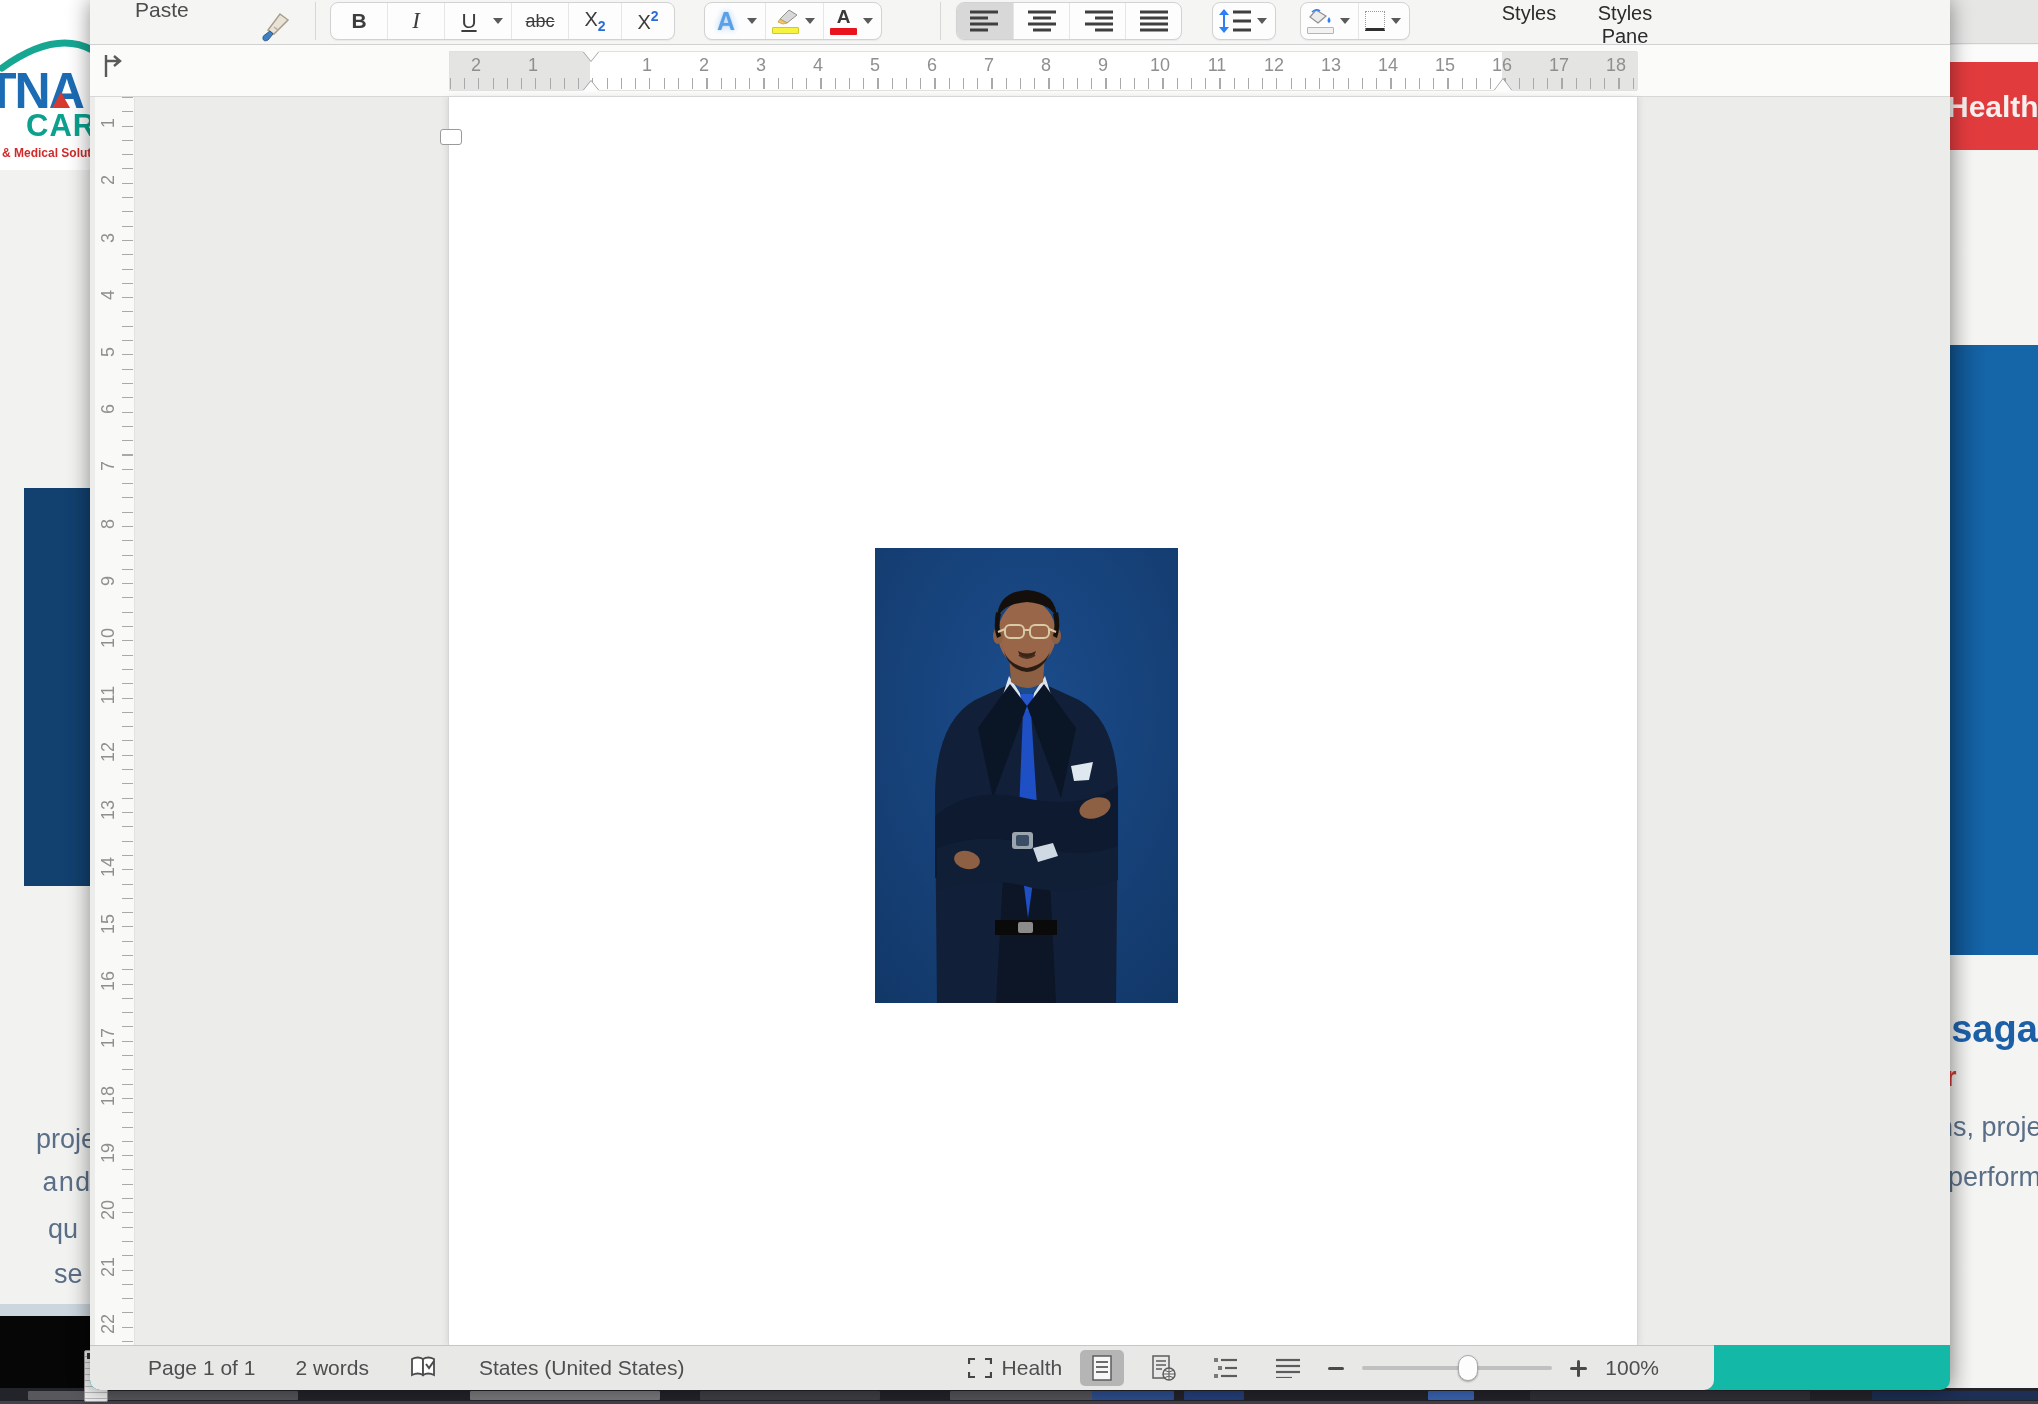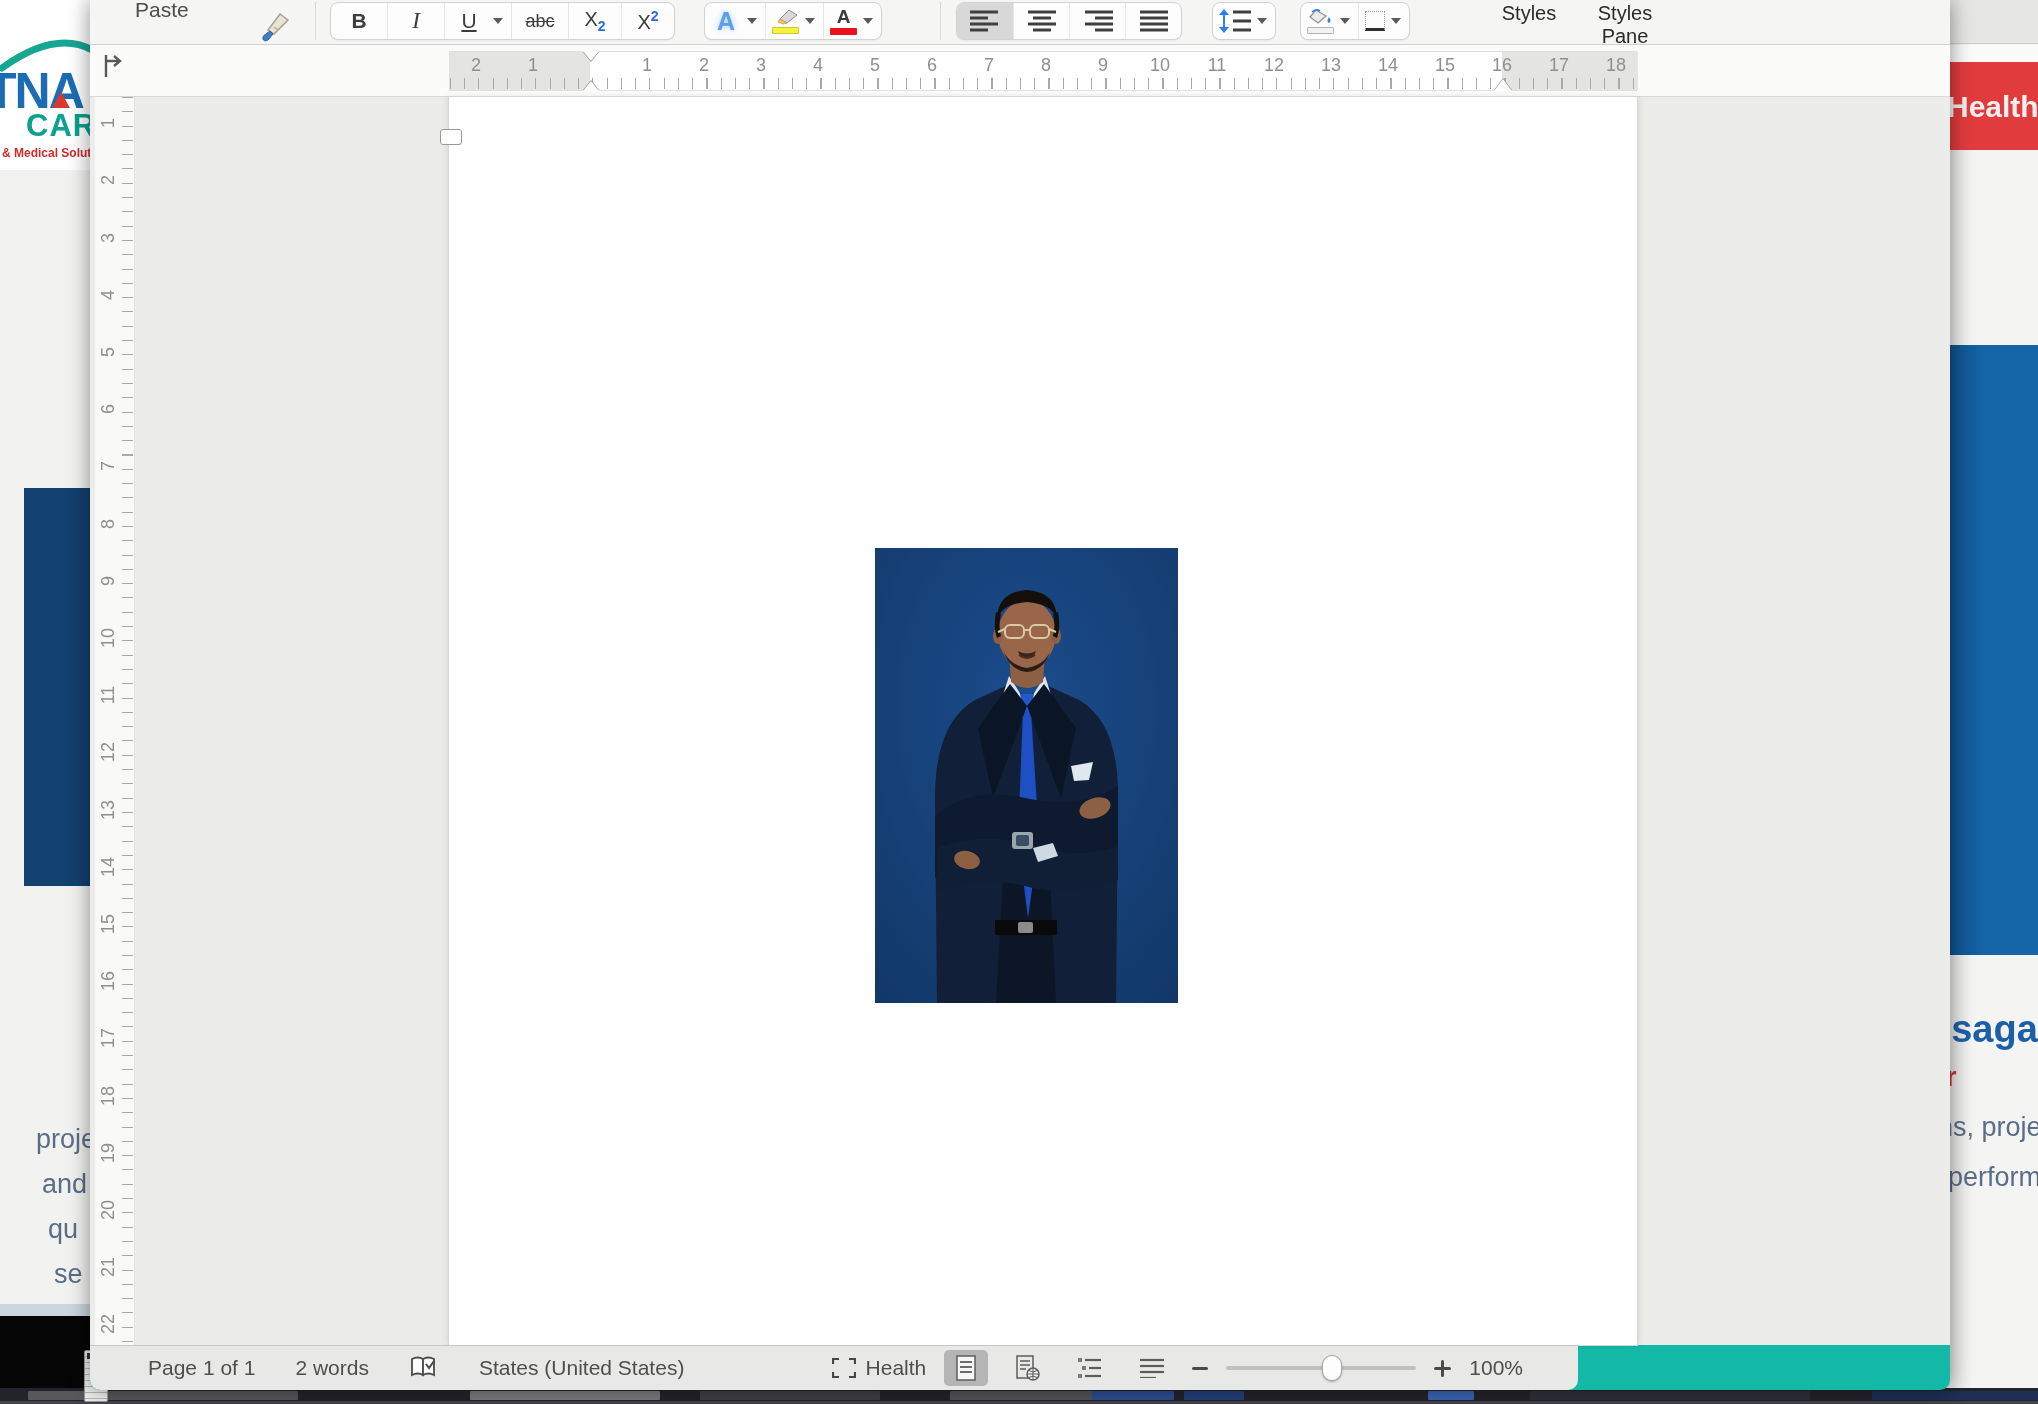--- a/index.html
+++ b/index.html
@@ -12,21 +12,21 @@
   #logo-tna{position:absolute;left:-14px;top:62px;font-size:50px;font-weight:bold;
     color:#1b6cb5;letter-spacing:-2px;font-family:"Liberation Sans",sans-serif;}
   #logo-arc{position:absolute;left:0;top:28px;}
   #logo-tri{position:absolute;left:52px;top:92px;width:0;height:0;
     border-left:9px solid transparent;border-right:9px solid transparent;border-bottom:16px solid #d6392f;}
   #logo-care{position:absolute;left:26px;top:108px;font-size:31px;font-weight:bold;color:#0ba18e;letter-spacing:1px;}
   #logo-tag{position:absolute;left:2px;top:146px;font-size:12px;font-weight:bold;color:#cf2b2b;white-space:nowrap;}
   #navy-block{position:absolute;left:24px;top:488px;width:70px;height:398px;background:#12406f;}
   #lfrags{position:absolute;left:0;top:1124px;width:92px;display:flex;flex-direction:column;gap:14px;}
   .lfrag{font-size:27px;color:#5a6e87;line-height:31px;white-space:nowrap;}
-  .lfrag.f0{margin-left:36px;} .lfrag.f1{margin-left:42px;} .lfrag.f2{margin-left:48px;} .lfrag.f3{margin-left:54px;}
+  .lfrag.f0{margin-left:36px;} .lfrag.f1{margin-left:42px;font-family:Liberation Mono, monospace;} .lfrag.f2{margin-left:48px;} .lfrag.f3{margin-left:54px;}
   #browser-edge{position:absolute;left:0;top:1304px;width:94px;height:12px;background:#ccd6de;}
   #desk-black{position:absolute;left:0;top:1316px;width:94px;height:88px;background:#060606;}
 
   #bg-right{position:absolute;left:1944px;top:0;width:94px;height:1404px;
     background:linear-gradient(to right,#e3e3e2,#f4f4f3 30%);}
   #r-topgray{position:absolute;left:0;top:0;width:94px;height:44px;background:#e6e6e5;border-bottom:1px solid #cfcfcf;}
   #r-white{position:absolute;left:0;top:45px;width:94px;height:17px;background:#fbfbfb;}
   #health-banner{position:absolute;left:0;top:62px;width:94px;height:88px;background:#e23b3e;overflow:hidden;}
   #health-banner .txt{position:absolute;left:3px;top:28px;font-size:30px;font-weight:bold;color:#f5f0ee;white-space:nowrap;}
   #blue-block{position:absolute;left:0;top:345px;width:94px;height:610px;
@@ -103,21 +103,21 @@
   #vruler{position:absolute;left:5px;top:0;width:40px;height:1248px;background:#f9f9f8;border-right:1px solid #e2e2e2;}
   #vticks{position:absolute;right:1px;top:0;width:11px;height:100%;
     background:repeating-linear-gradient(to bottom,#a9a9a9 0 1px,transparent 1px 14.3px);}
   .vnum{position:absolute;left:1px;width:24px;height:24px;line-height:24px;text-align:center;
     font-size:18px;color:#8f8f8f;transform:rotate(-90deg);}
   #page{position:absolute;left:359px;top:0;width:1188px;height:1248px;background:#fff;
     box-shadow:0 0 0 1px #d6d6d6,3px 0 6px rgba(0,0,0,.07),-3px 0 6px rgba(0,0,0,.07);}
   #photo{position:absolute;left:426px;top:451px;width:303px;height:455px;}
 
   
-  #statusbar{position:absolute;left:0;top:1345px;width:1488px;height:45px;background:#e8e8e7;
+  #statusbar{position:absolute;left:0;top:1345px;width:1624px;height:45px;background:#e8e8e7;
     border-top:1px solid #c6c6c6;border-radius:0 0 10px 10px;}
   .sb-left{position:absolute;left:58px;top:0;height:44px;display:flex;align-items:center;gap:40px;}
   .sb-right{position:absolute;right:55px;top:0;height:44px;display:flex;align-items:center;gap:18px;}
   .sb-text{font-size:21px;color:#4e4e4e;white-space:nowrap;}
   .viewchip{width:44px;height:36px;display:flex;align-items:center;justify-content:center;border-radius:5px;}
   .viewchip.sel{background:#b5b5b5;}
   #zoom-minus{width:16px;height:3px;background:#4a4a4a;border-radius:2px;}
   #zoom-plus{position:relative;width:17px;height:17px;}
   #zoom-plus::before{content:"";position:absolute;left:0;top:7px;width:17px;height:3px;background:#4a4a4a;border-radius:2px;}
   #zoom-plus::after{content:"";position:absolute;left:7px;top:0;width:3px;height:17px;background:#4a4a4a;border-radius:2px;}

